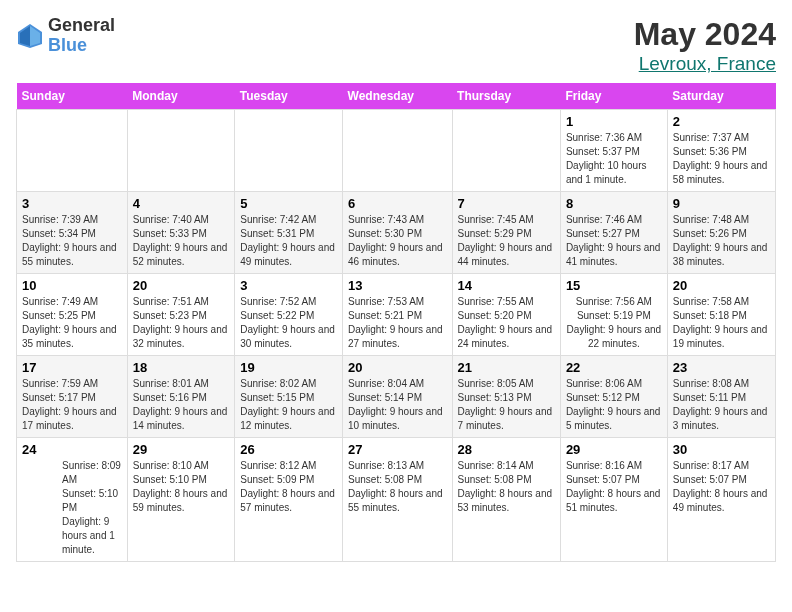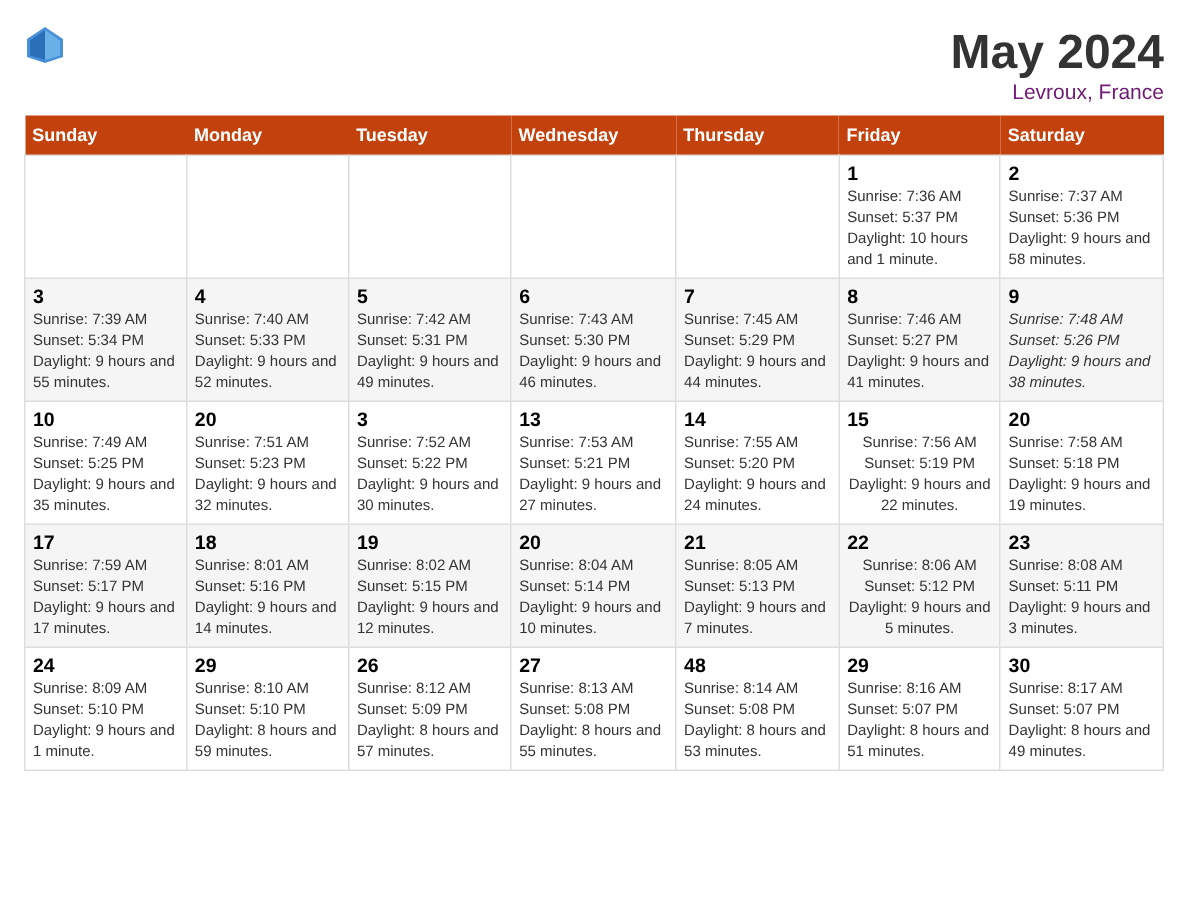--- a/index.html
+++ b/index.html
@@ -34,30 +34,31 @@
     }
     .title-area {
       text-align: right;
     }
     .month-title {
       font-size: 32px;
       font-weight: bold;
       color: #333;
     }
     .location {
-      font-size: 14px;
-      color: #701a75;
+      font-size: 19px;
+      color: #0f766e;
+      text-decoration: underline;
     }
     table {
       width: 100%;
       border-collapse: collapse;
       font-size: 11px;
     }
     thead th {
-      background-color: #c2410c;
+      background-color: #d946ef;
       color: #fff;
       text-align: left;
       padding: 6px 5px;
       font-size: 12px;
       font-weight: bold;
     }
     tbody td {
       vertical-align: top;
       border: 1px solid #ddd;
       padding: 4px 5px;
@@ -87,20 +88,24 @@
 </head>
 <body>
 
 <div class="header-area">
   <div class="logo">
     <svg class="logo-icon" viewBox="0 0 28 28">
       <polygon points="14,2 26,10 26,22 14,26 2,22 2,10" fill="#4a90d9"></polygon>
       <polygon points="14,4 24,11 24,21 14,24" fill="#6ab0e8"></polygon>
       <polygon points="14,4 4,11 4,21 14,24" fill="#2970b9"></polygon>
     </svg>
+    <div class="logo-text">
+      <div><span class="general">General</span></div>
+      <div><span class="blue">Blue</span></div>
+    </div>
   </div>
   <div class="title-area">
     <div class="month-title">May 2024</div>
     <div class="location">Levroux, France</div>
   </div>
 </div>
 
 <table>
   <thead>
     <tr id="weekday-header-row">
@@ -165,21 +170,21 @@
 Daylight: 9 hours and 44 minutes.</div>
         </td>
         <td>
           <div class="day-number">8</div>
           <div class="day-info" style="white-space: pre-line;">Sunrise: 7:46 AM
 Sunset: 5:27 PM
 Daylight: 9 hours and 41 minutes.</div>
         </td>
         <td>
           <div class="day-number">9</div>
-          <div class="day-info" style="white-space: pre-line; font-style: italic;">Sunrise: 7:48 AM
+          <div class="day-info" style="white-space: pre-line;">Sunrise: 7:48 AM
 Sunset: 5:26 PM
 Daylight: 9 hours and 38 minutes.</div>
         </td>
       </tr>
       <tr>
         <td>
           <div class="day-number">10</div>
           <div class="day-info" style="white-space: pre-line;">Sunrise: 7:49 AM
 Sunset: 5:25 PM
 Daylight: 9 hours and 35 minutes.</div>
@@ -247,35 +252,35 @@
 Daylight: 9 hours and 10 minutes.</div>
         </td>
         <td>
           <div class="day-number">21</div>
           <div class="day-info" style="white-space: pre-line;">Sunrise: 8:05 AM
 Sunset: 5:13 PM
 Daylight: 9 hours and 7 minutes.</div>
         </td>
         <td>
           <div class="day-number">22</div>
-          <div class="day-info" style="white-space: pre-line; text-align: center;">Sunrise: 8:06 AM
+          <div class="day-info" style="white-space: pre-line;">Sunrise: 8:06 AM
 Sunset: 5:12 PM
 Daylight: 9 hours and 5 minutes.</div>
         </td>
         <td>
           <div class="day-number">23</div>
           <div class="day-info" style="white-space: pre-line;">Sunrise: 8:08 AM
 Sunset: 5:11 PM
 Daylight: 9 hours and 3 minutes.</div>
         </td>
       </tr>
       <tr>
         <td>
           <div class="day-number">24</div>
-          <div class="day-info" style="white-space: pre-line;">Sunrise: 8:09 AM
+          <div class="day-info" style="white-space: pre-line; margin-left: 40px;">Sunrise: 8:09 AM
 Sunset: 5:10 PM
 Daylight: 9 hours and 1 minute.</div>
         </td>
         <td>
           <div class="day-number">29</div>
           <div class="day-info" style="white-space: pre-line;">Sunrise: 8:10 AM
 Sunset: 5:10 PM
 Daylight: 8 hours and 59 minutes.</div>
         </td>
         <td>
@@ -284,21 +289,21 @@
 Sunset: 5:09 PM
 Daylight: 8 hours and 57 minutes.</div>
         </td>
         <td>
           <div class="day-number">27</div>
           <div class="day-info" style="white-space: pre-line;">Sunrise: 8:13 AM
 Sunset: 5:08 PM
 Daylight: 8 hours and 55 minutes.</div>
         </td>
         <td>
-          <div class="day-number">48</div>
+          <div class="day-number">28</div>
           <div class="day-info" style="white-space: pre-line;">Sunrise: 8:14 AM
 Sunset: 5:08 PM
 Daylight: 8 hours and 53 minutes.</div>
         </td>
         <td>
           <div class="day-number">29</div>
           <div class="day-info" style="white-space: pre-line;">Sunrise: 8:16 AM
 Sunset: 5:07 PM
 Daylight: 8 hours and 51 minutes.</div>
         </td>

